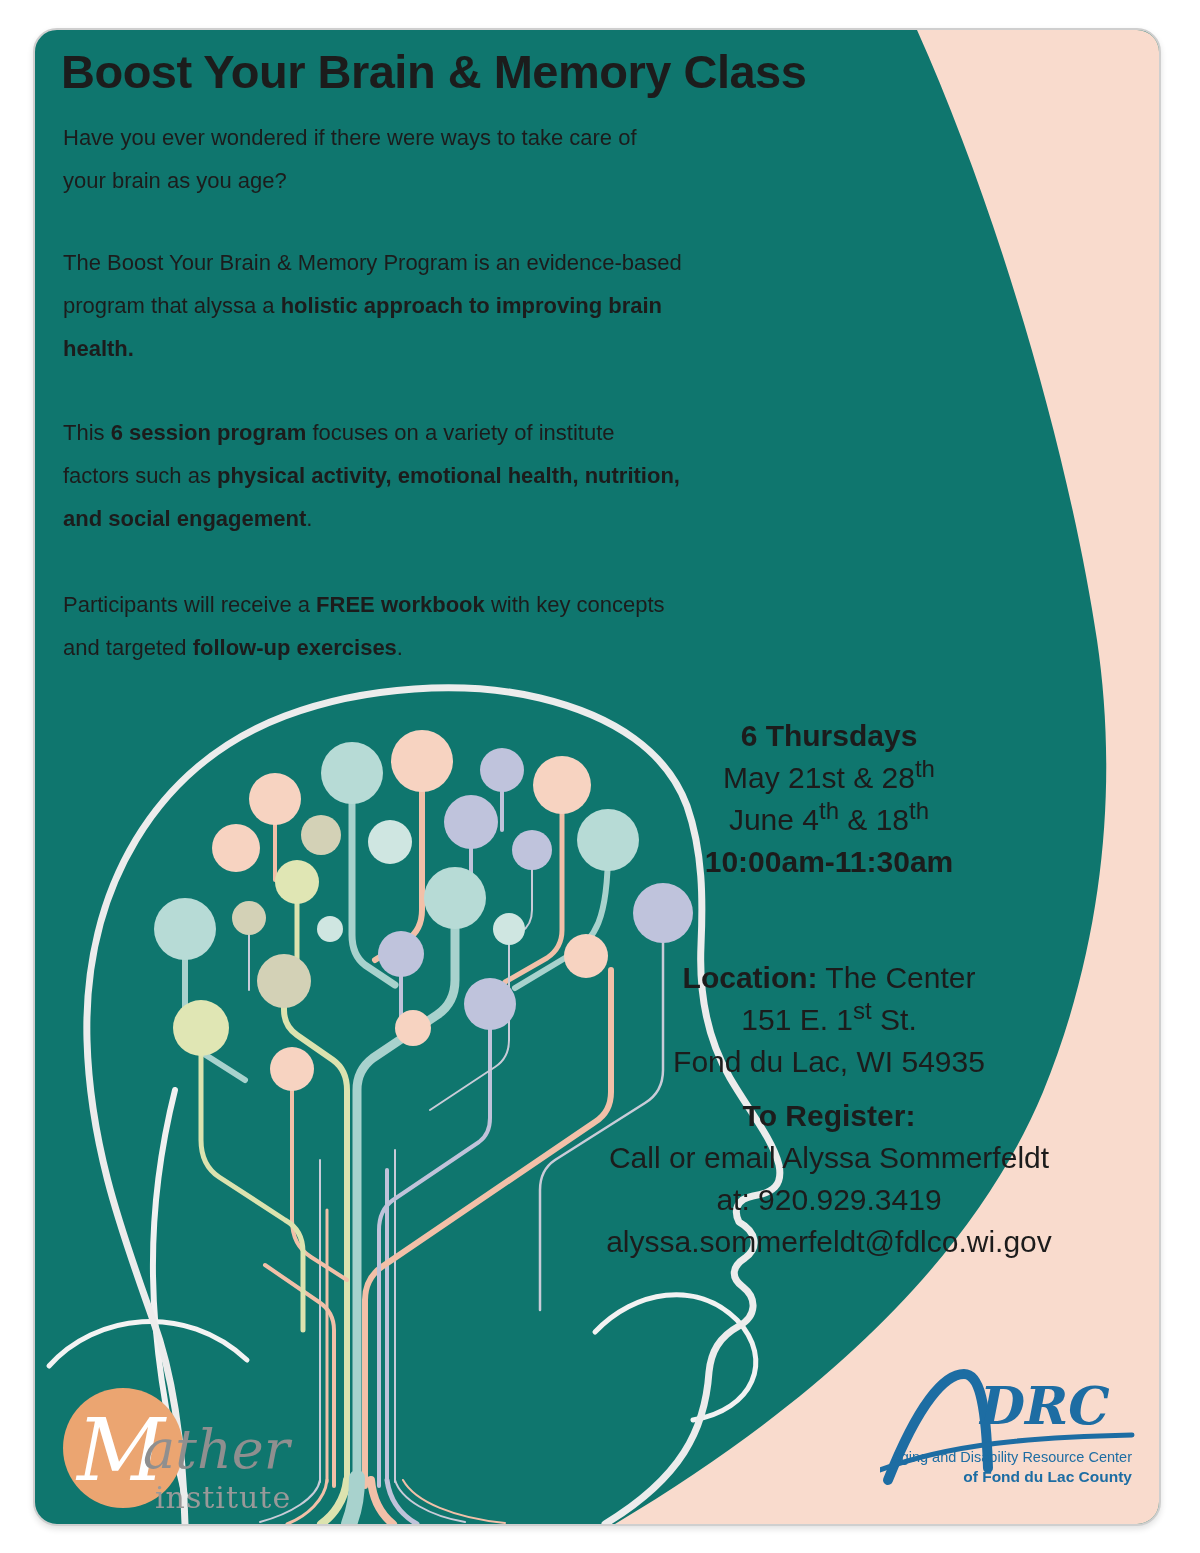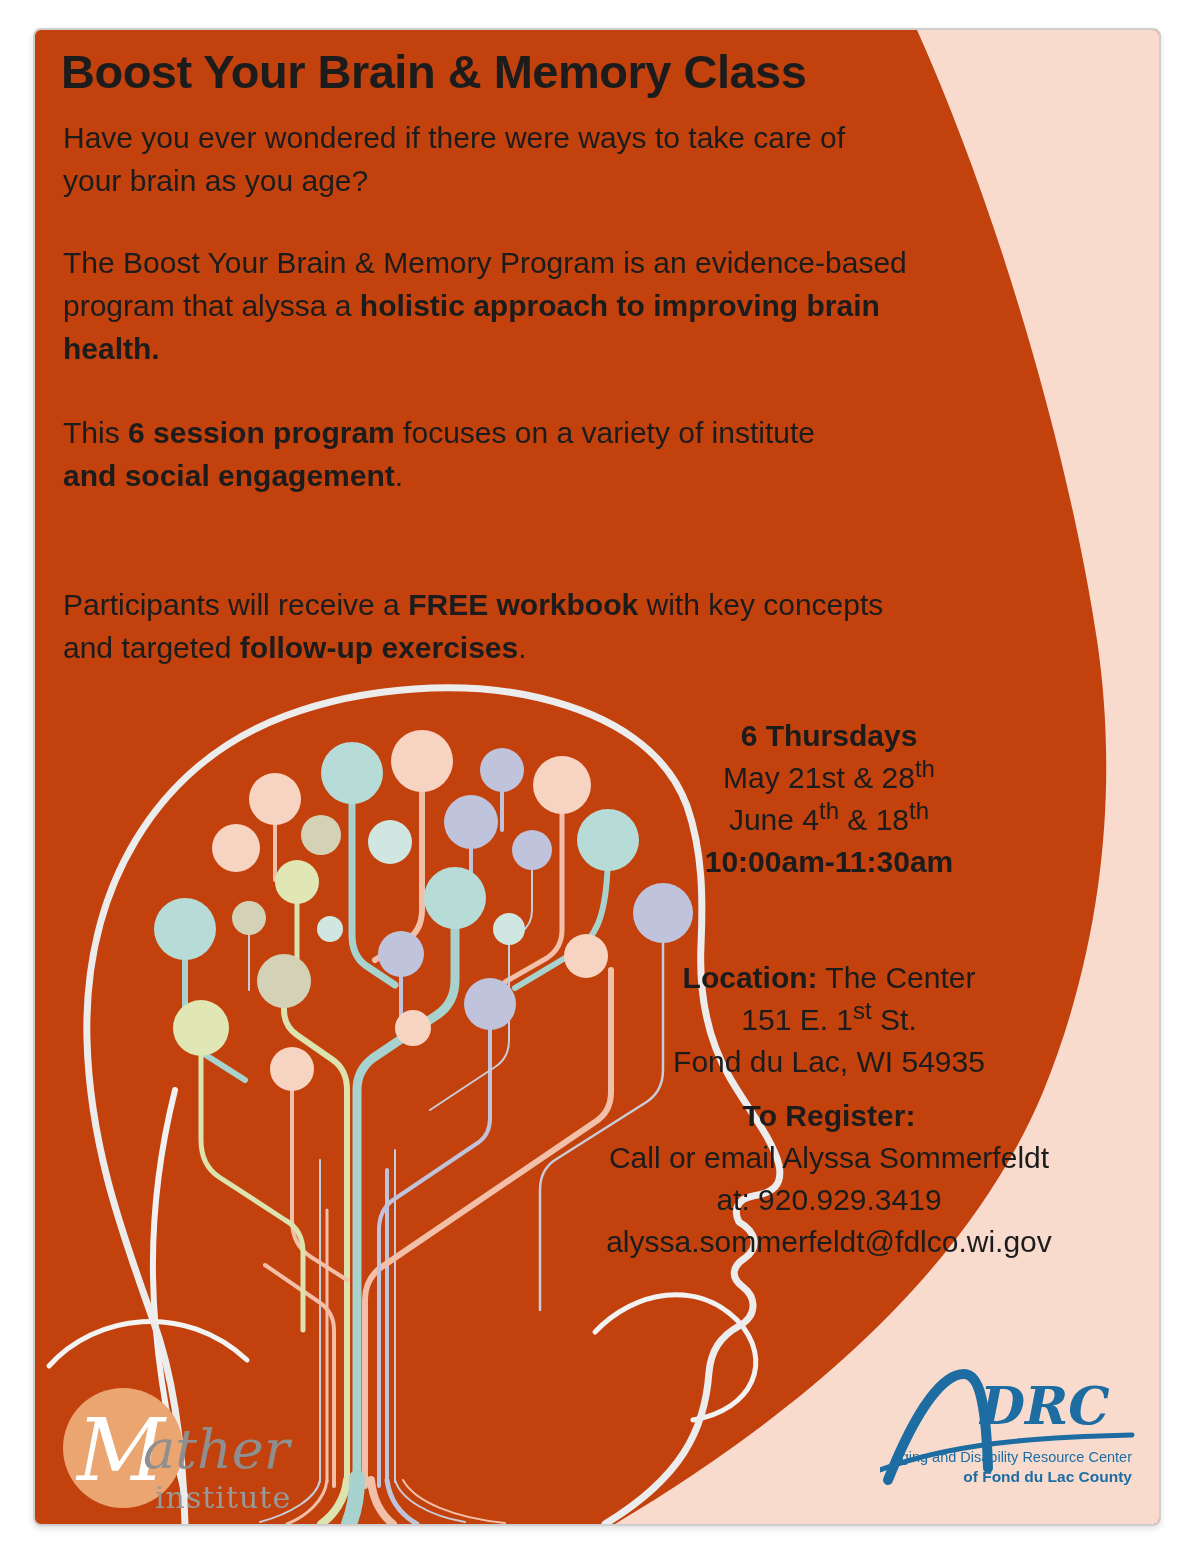--- a/index.html
+++ b/index.html
@@ -3,29 +3,29 @@
 <meta charset="utf-8">
 <style>
   html,body{margin:0;padding:0;}
   body{
     width:1200px;height:1553px;background:#ffffff;position:relative;
     font-family:"Liberation Sans",sans-serif;color:#1c1c1c;
     -webkit-font-smoothing:antialiased;
   }
   .card{
     position:absolute;left:33px;top:28px;width:1124px;height:1494px;
-    background:#c2410c;border:2px solid #cfcfcf;border-radius:8px;
+    background:#0f766e;border:2px solid #cfcfcf;border-radius:24px;
     overflow:hidden;box-shadow:0 3px 6px rgba(0,0,0,.12);
   }
   .bg-art{position:absolute;left:0;top:0;width:1124px;height:1494px;}
   .title{
     position:absolute;left:26px;top:14px;margin:0;z-index:3;
     font-size:47px;font-weight:bold;letter-spacing:-.5px;white-space:nowrap;
   }
-  .para{position:absolute;left:28px;width:960px;font-size:30px;z-index:3;}
+  .para{position:absolute;left:28px;width:960px;font-size:22px;z-index:3;}
   .para .ln{height:43px;line-height:43px;white-space:nowrap;}
   .rblock{position:absolute;right:20px;width:620px;text-align:center;font-size:30px;z-index:3;}
   .rblock .ln{height:42px;line-height:42px;white-space:nowrap;}
   .b{font-weight:bold;}
   sup{font-size:24px;vertical-align:super;line-height:0;}
   .logo{position:absolute;z-index:3;}
 </style>
 </head>
 <body>
 
@@ -137,20 +137,21 @@
   </div>
 
   <div class="para" style="top:211px">
     <div class="ln"><span>The Boost Your Brain &amp; Memory Program is an evidence-based</span></div>
     <div class="ln"><span>program that alyssa a </span><span class="b">holistic approach to improving brain</span></div>
     <div class="ln"><span class="b">health.</span></div>
   </div>
 
   <div class="para" style="top:381px">
     <div class="ln"><span>This </span><span class="b">6 session program</span><span> focuses on a variety of institute</span></div>
+    <div class="ln"><span>factors such as </span><span class="b">physical activity, emotional health, nutrition,</span></div>
     <div class="ln"><span class="b">and social engagement</span><span>.</span></div>
   </div>
 
   <div class="para" style="top:553px">
     <div class="ln"><span>Participants will receive a </span><span class="b">FREE workbook</span><span> with key concepts</span></div>
     <div class="ln"><span>and targeted </span><span class="b">follow-up exercises</span><span>.</span></div>
   </div>
 
   <div class="rblock" style="top:685px">
     <div class="ln b">6 Thursdays</div>

